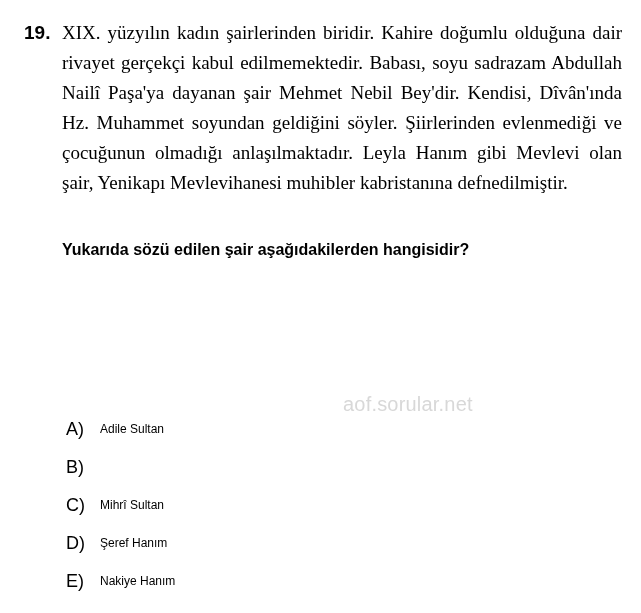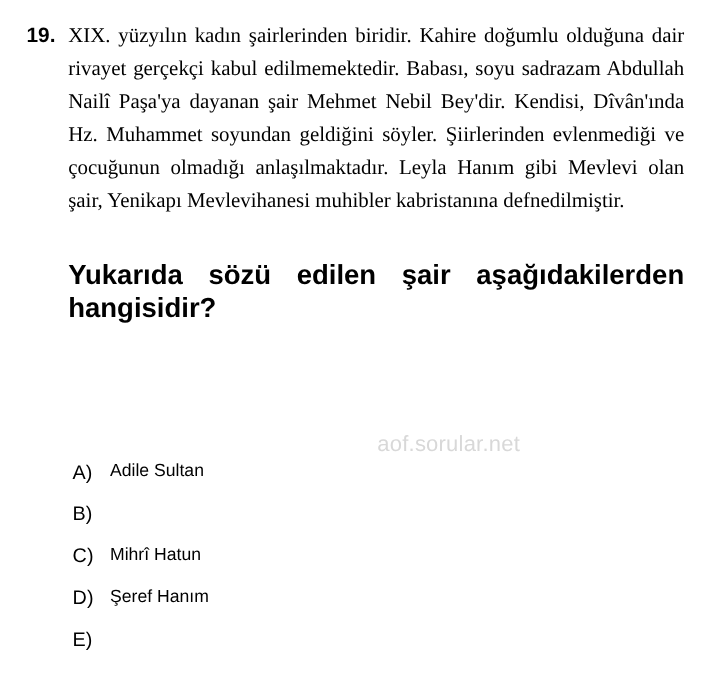--- a/index.html
+++ b/index.html
@@ -75,21 +75,21 @@
   .q-stem {
     font-size: 19px;
     line-height: 30px;
     text-align: justify;
     text-align-last: left;
     margin: 0;
     font-family: Liberation Serif, serif;
   }
 
   .q-ask {
-    font-size: 25px;
+    font-size: 16px;
     font-weight: bold;
     line-height: 30px;
     text-align: justify;
     text-align-last: left;
     margin: 37px 0 0 0;
   }
 
   .choices {
     position: absolute;
     left: 66px;
@@ -104,21 +104,21 @@
   }
 
   .choice-letter {
     font-size: 18px;
     line-height: 28px;
     width: 34px;
     flex: 0 0 34px;
   }
 
   .choice-text {
-    font-size: 16px;
+    font-size: 12px;
     line-height: 28px;
   }
 </style>
 </head>
 <body>
 
 <div class="page">
 
   <div class="side-watermark">aof.sorular.net</div>
 
@@ -135,24 +135,25 @@
   <div class="choices">
     <div class="choice">
       <span class="choice-letter">A)</span>
       <span class="choice-text">Adile Sultan</span>
     </div>
     <div class="choice">
       <span class="choice-letter">B)</span>
     </div>
     <div class="choice">
       <span class="choice-letter">C)</span>
-      <span class="choice-text">Mihrî Hatun</span>
+      <span class="choice-text">Mihrî Sultan</span>
     </div>
     <div class="choice">
       <span class="choice-letter">D)</span>
       <span class="choice-text">Şeref Hanım</span>
     </div>
     <div class="choice">
       <span class="choice-letter">E)</span>
+      <span class="choice-text">Nakiye Hanım</span>
     </div>
   </div>
 
 </div>
 
 </body></html>

